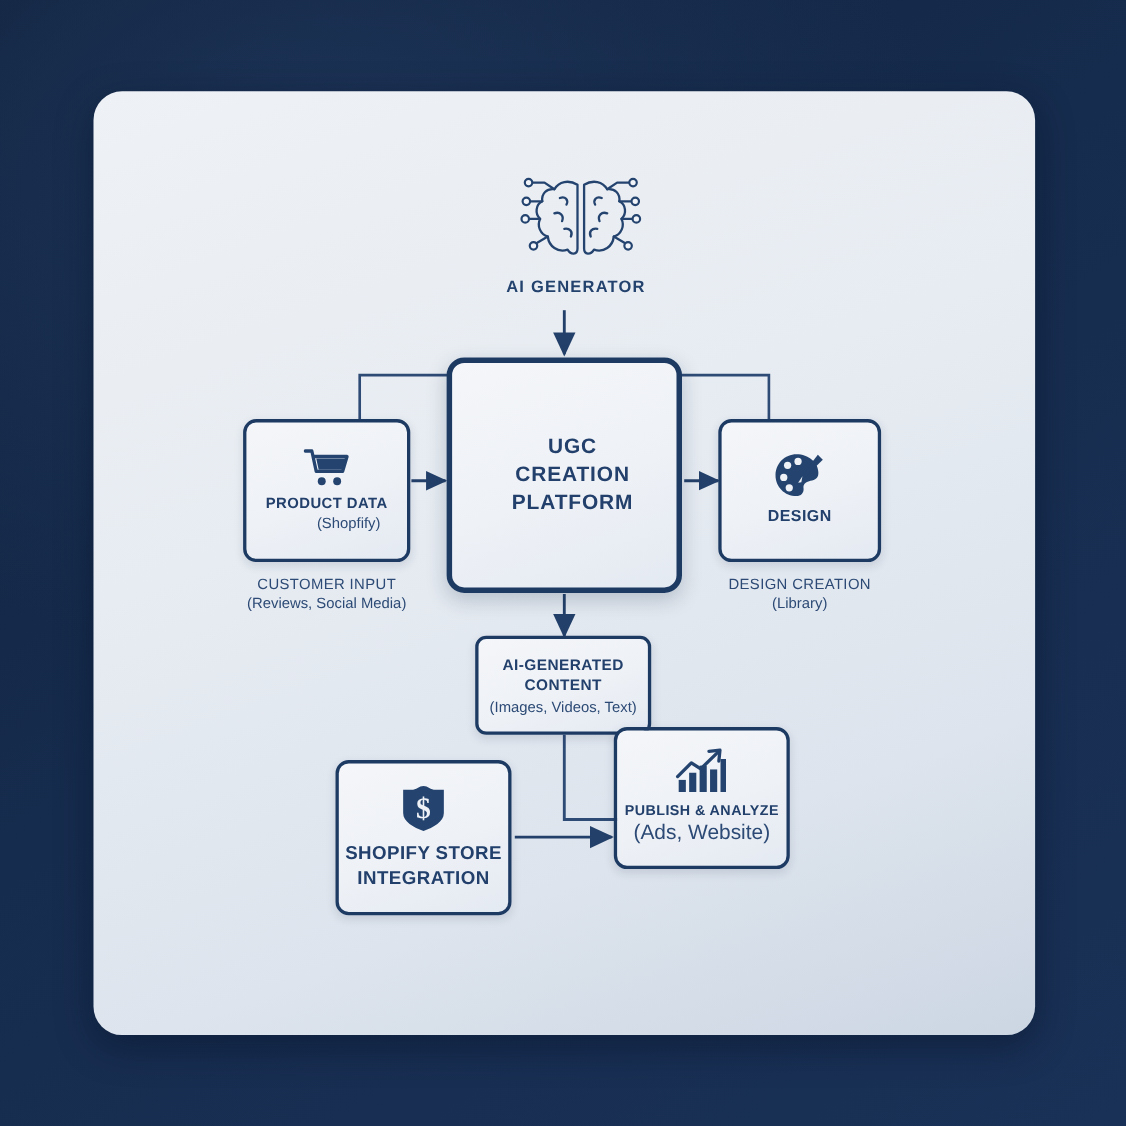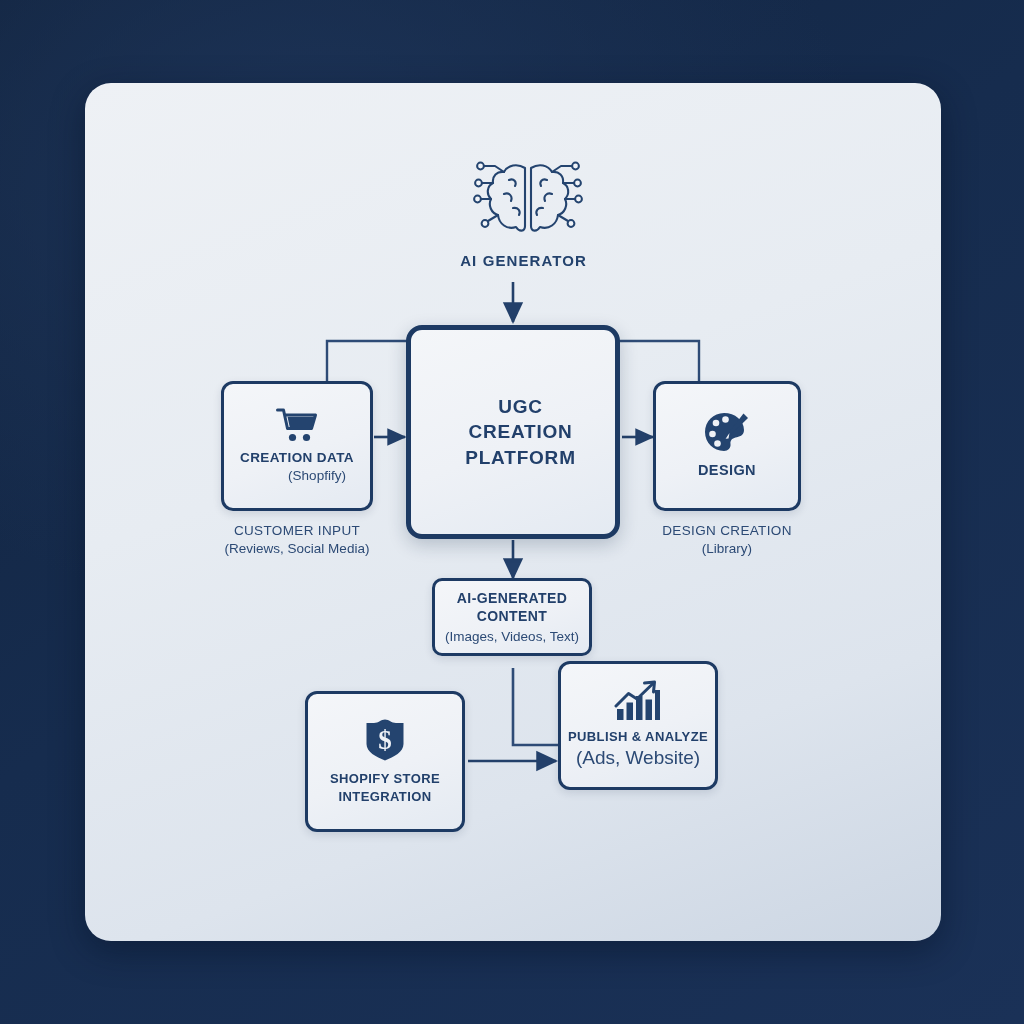--- a/index.html
+++ b/index.html
@@ -193,21 +193,21 @@
 
   <div class="node" style="left:221px; top:381px; width:152px; height:130px;">
     <span class="icon-wrap" style="margin-bottom:6px;">
       <svg width="42" height="36" viewBox="0 0 42 36">
         <path d="M1.5,3 L7.5,3 L11.5,21.5 L35.5,21.5 L39.5,8 L10,8" fill="none" stroke="#24446f" stroke-width="3" stroke-linecap="round" stroke-linejoin="round"></path>
         <path d="M11.5,9.8 L38.6,9.8 L35.3,20 L13.7,20 Z" fill="#24446f"></path>
         <circle cx="16.5" cy="30.5" r="3.6" fill="#24446f"></circle>
         <circle cx="30.5" cy="30.5" r="3.6" fill="#24446f"></circle>
       </svg>
     </span>
-    <div class="node-title" style="font-size:13.5px;">CREATION DATA</div>
+    <div class="node-title" style="font-size:13.5px;">PRODUCT DATA</div>
     <div class="node-sub" style="font-size:13.5px;margin-left:40px;">(Shopfify)</div>
   </div>
 
   <div class="caption" style="left:197px; top:522px; width:200px;">
     <span class="cap-main">CUSTOMER INPUT</span>
     <span class="cap-sub">(Reviews, Social Media)</span>
   </div>
 
   <div class="node" style="left:653px; top:381px; width:148px; height:130px;">
     <span class="icon-wrap" style="margin-bottom:8px;">
@@ -222,36 +222,36 @@
       </svg>
     </span>
     <div class="node-title" style="font-size:14.5px;">DESIGN</div>
   </div>
 
   <div class="caption" style="left:627px; top:522px; width:200px;">
     <span class="cap-main">DESIGN CREATION</span>
     <span class="cap-sub">(Library)</span>
   </div>
 
-  <div class="node" style="left:432px; top:578px; width:160px; height:78px; border-radius:10px;">
+  <div class="node" style="left:432px; top:578px; width:160px; height:90px; border-radius:10px;">
     <div class="node-title" style="font-size:14px;">
       <span>AI-GENERATED</span><br>
       <span>CONTENT</span>
     </div>
     <div class="node-sub" style="font-size:13.5px; margin-top:2px;">(Images, Videos, Text)</div>
   </div>
 
   <div class="node" style="left:305px; top:691px; width:160px; height:141px;">
     <span class="icon-wrap" style="margin-bottom:8px;">
       <svg width="40" height="44" viewBox="0 0 40 44">
         <path d="M20,1.5 C24,1.5 26.5,5 31,5 L38.5,5 L38.5,26 C38.5,34 29,39 20,42.5 C11,39 1.5,34 1.5,26 L1.5,5 L9,5 C13.5,5 16,1.5 20,1.5 Z" fill="#24446f"></path>
         <text x="20" y="31" text-anchor="middle" font-family="Liberation Serif, serif" font-size="27" font-weight="bold" fill="#eef1f6">$</text>
       </svg>
     </span>
-    <div class="node-title" style="font-size:13px;text-align:center;">
+    <div class="node-title" style="font-size:17px;text-align:center;">
       <span>SHOPIFY STORE</span><br>
       <span>INTEGRATION</span>
     </div>
   </div>
 
   <div class="node" style="left:558px; top:661px; width:160px; height:129px;">
     <span class="icon-wrap" style="margin-bottom:6px;">
       <svg width="48" height="42" viewBox="0 0 48 42">
         <g fill="#24446f">
           <rect x="3" y="29" width="6.5" height="11"></rect>

